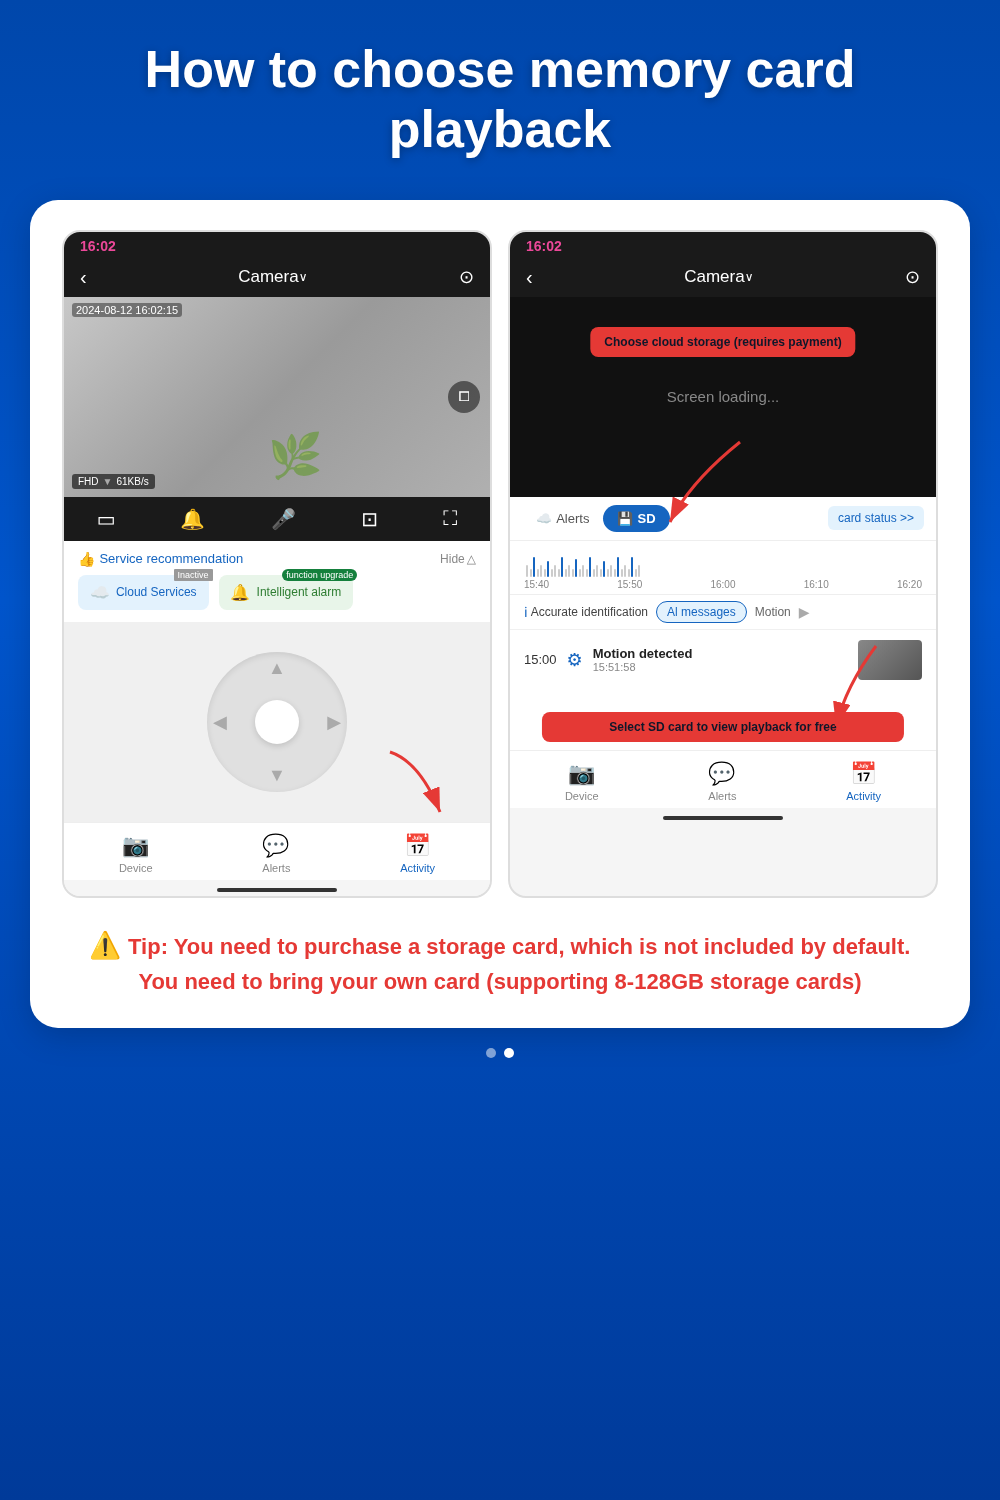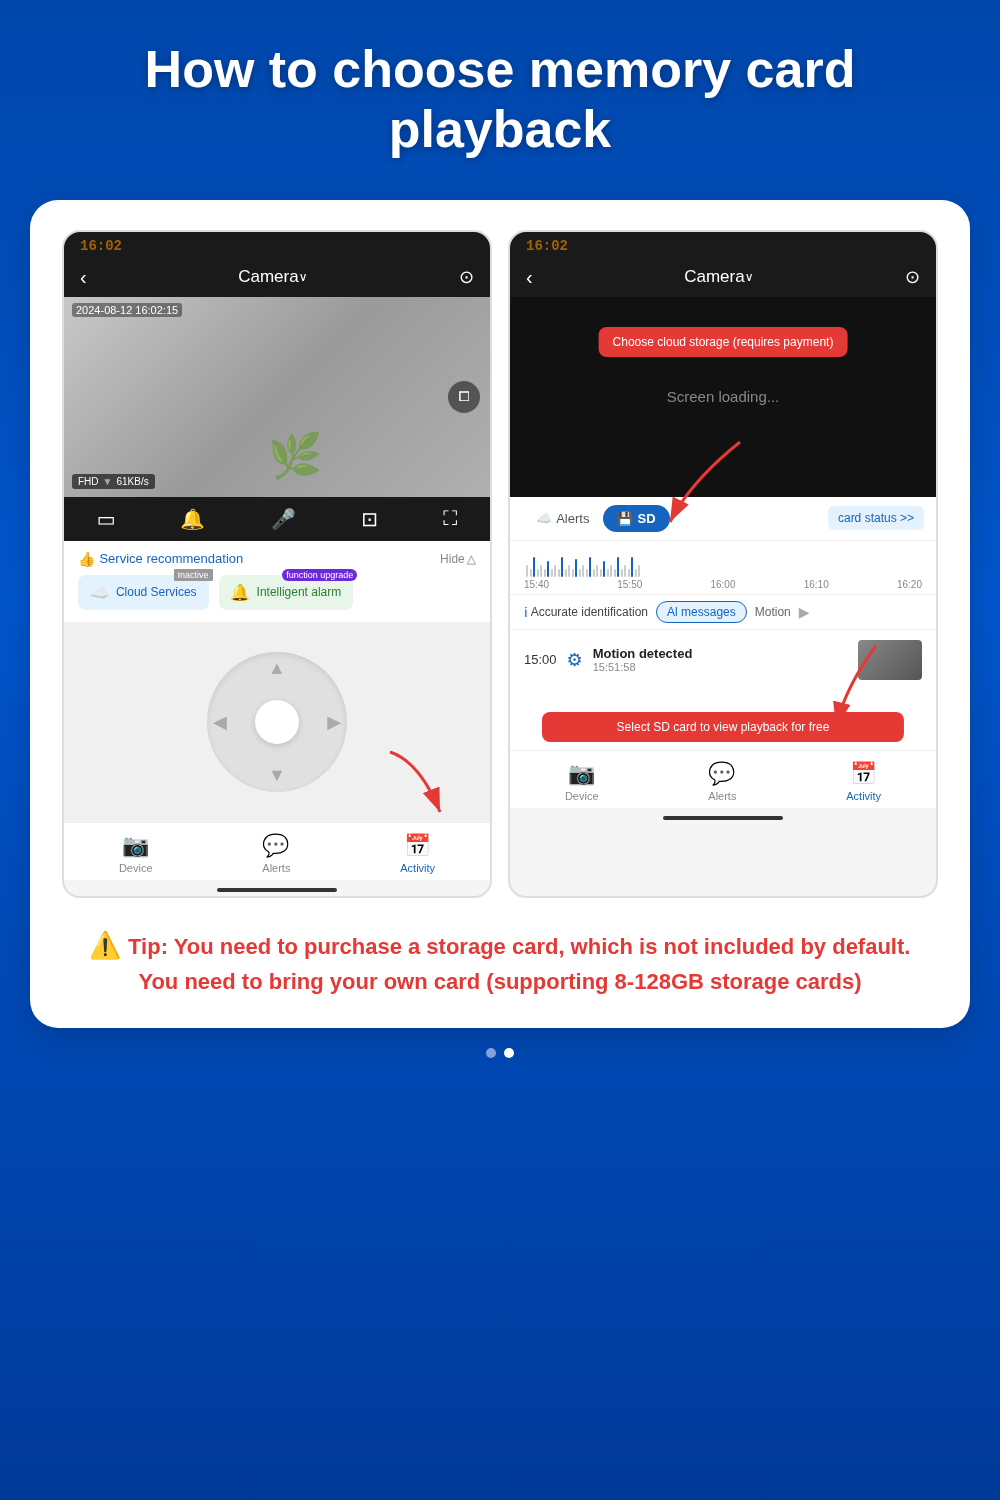--- a/index.html
+++ b/index.html
@@ -37,25 +37,24 @@
     .phone-mock {
       width: 430px;
       background: #f5f5f5;
       border-radius: 18px;
       overflow: hidden;
       border: 2px solid #ddd;
     }
     
     .phone-status-bar {
       background: #1a1a1a;
-      color: #a16207;
+      color: #ec4899;
       font-size: 14px;
       font-weight: 600;
       padding: 6px 16px 4px;
-      font-family: Liberation Mono, monospace;
     }
     .phone-nav-bar {
       background: #1a1a1a;
       color: white;
       display: flex;
       align-items: center;
       justify-content: space-between;
       padding: 8px 16px;
     }
     .phone-nav-bar .nav-title {
@@ -185,21 +184,21 @@
       background: #999;
       color: white;
       font-size: 9px;
       padding: 1px 4px;
       border-radius: 1px;
     }
     .svc-btn .badge-upgrade {
       position: absolute;
       top: -6px;
       right: -4px;
-      background: #6d28d9;
+      background: #15803d;
       color: white;
       font-size: 9px;
       padding: 1px 4px;
       border-radius: 6px;
     }
     .svc-btn-icon {
       font-size: 16px;
     }
     
     .ptz-area {
@@ -272,23 +271,23 @@
     }
     .home-bar {
       width: 120px;
       height: 4px;
       background: #333;
       border-radius: 2px;
     }
     
     .red-callout {
       background: #e53935;
-      color: #ffffff;
+      color: #0f172a;
       font-size: 12px;
-      font-weight: 400;
+      font-weight: 700;
       padding: 8px 14px;
       border-radius: 8px;
       text-align: center;
       position: absolute;
       z-index: 10;
       white-space: nowrap;
     }
     
     .storage-tabs {
       display: flex;

